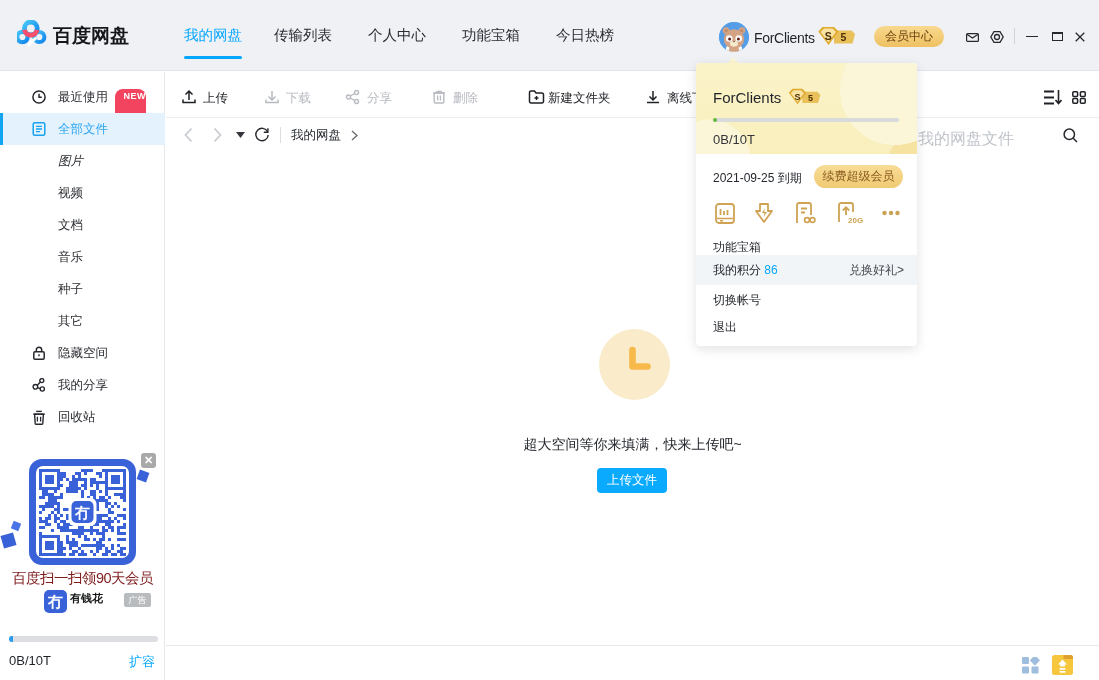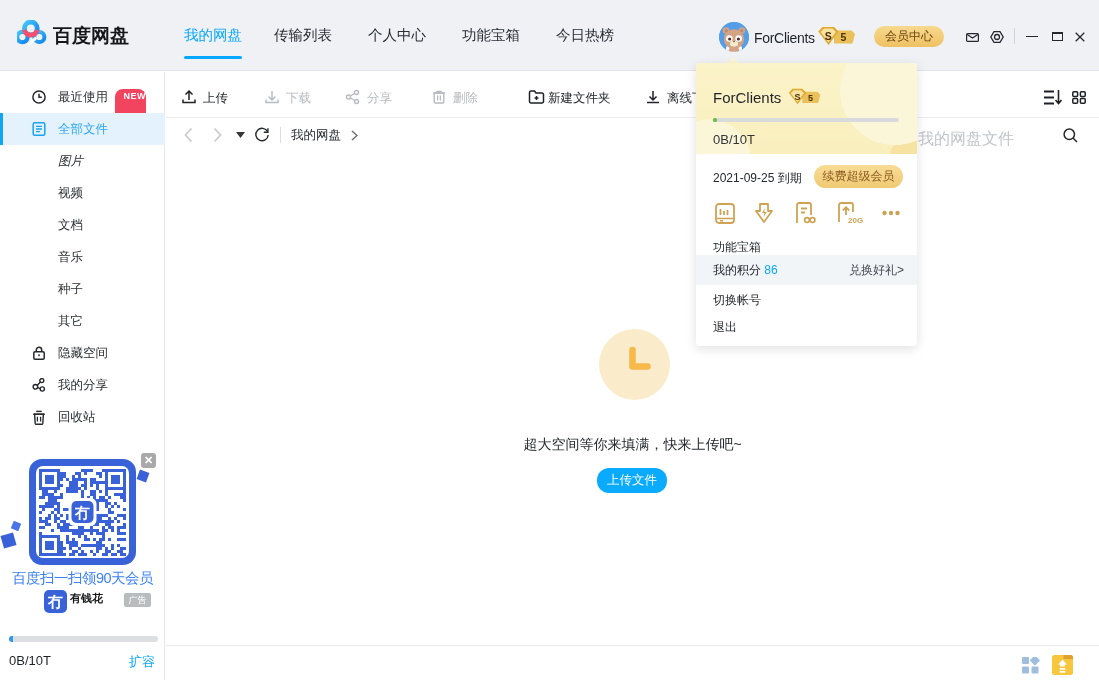--- a/index.html
+++ b/index.html
@@ -24,41 +24,41 @@
 .srow .txt { position:absolute; left:58px; top:0; }
 .srow .ic { position:absolute; left:32px; top:9px; }
 .srow.active { background:#e3f2fd; color:#2fa7f2; }
 .srow.active::before { content:""; position:absolute; left:0; top:0; width:3px; height:32px; background:#12a5f2; }
 #newbadge { position:absolute; left:115px; top:8px; width:31px; height:32px; background:#f2435f; border-radius:8px; color:#fff; font-size:9px; font-weight:700; text-align:right; line-height:15px; letter-spacing:0.5px; }
 
 
 #qrwrap { position:absolute; left:29px; top:387px; width:107px; height:106px; background:#3a62d8; border-radius:13px; }
 #qrinner { position:absolute; left:7px; top:7px; width:93px; height:92px; background:#fff; border-radius:7px; }
 #qrclose { position:absolute; left:141px; top:381px; width:15px; height:15px; background:#a9a9a9; border-radius:3px; color:#fff; font-size:11px; font-weight:700; text-align:center; line-height:15px; }
-#adline { position:absolute; left:0; top:497px; width:165px; text-align:center; font-size:14.5px; color:#3b82f6; letter-spacing:-0.5px; white-space:nowrap; }
+#adline { position:absolute; left:0; top:497px; width:165px; text-align:center; font-size:14.5px; color:#7f1d1d; letter-spacing:-0.5px; white-space:nowrap; }
 #yqh { position:absolute; left:44px; top:518px; width:23px; height:23px; border-radius:5px; background:#3a62d8; color:#fff; font-size:15px; font-weight:700; text-align:center; line-height:23px; }
 #yqhname { position:absolute; left:70px; top:519px; font-size:11px; font-weight:700; color:#17181a; }
 #adtag { position:absolute; left:124px; top:521px; width:27px; height:14px; background:#b9bcbf; border-radius:2px; color:#fff; font-size:9px; text-align:center; line-height:14px; }
 #sbar { position:absolute; left:9px; top:564px; width:149px; height:6px; background:#dcdee1; border-radius:3px; }
 #sbar::before { content:""; position:absolute; left:0; top:0; width:4px; height:6px; background:#2b9cf0; border-radius:3px 0 0 3px; }
 #quota { position:absolute; left:9px; top:581px; font-size:13px; color:#1f2329; }
 #expand { position:absolute; left:129px; top:581px; font-size:13px; color:#06a7ff; }
 
 
 #main { position:absolute; left:166px; top:72px; width:933px; height:608px; background:#fff; }
 #toolbar { position:absolute; left:0; top:4px; width:933px; height:42px; border-bottom:1px solid #ebedf0; }
 .tbtn { position:absolute; top:0; height:42px; line-height:45px; font-size:12.5px; color:#1f2126; }
 .tbtn.dis { color:#b7bac0; }
 .tbtn svg { vertical-align:-3px; margin-right:6px; }
 #crumb { position:absolute; left:0; top:42px; width:933px; height:45px; }
 #searchph { position:absolute; left:752px; top:57px; font-size:16px; color:#c0c4ca; }
 
 #emptyclock { position:absolute; left:433px; top:257px; width:71px; height:71px; border-radius:50%; background:#faeccb; }
 #emptytext { position:absolute; left:0; top:364px; width:933px; text-align:center; font-size:14px; color:#25282e; }
-#upbtn { position:absolute; left:431px; top:396px; width:70px; height:25px; background:#0aabff; border-radius:12px; color:#fff; font-size:12.5px; text-align:center; line-height:25px; }
+#upbtn { position:absolute; left:431px; top:396px; width:70px; height:25px; background:#0aabff; border-radius:4px; color:#fff; font-size:12.5px; text-align:center; line-height:25px; }
 #botline { position:absolute; left:0; top:573px; width:933px; height:1px; background:#e9e9e9; }
 
 
 #panel { position:absolute; left:696px; top:63px; width:221px; height:283px; background:#fff; border-radius:4px; box-shadow:0 3px 12px rgba(0,0,0,.12); }
 #panelnotch { position:absolute; left:722px; top:46px; width:0; height:0; border:11px solid transparent; border-bottom:11px solid #fcf7d8; }
 #panelyellow { position:absolute; left:0; top:0; width:221px; height:91px; border-radius:4px 4px 0 0;
   background:radial-gradient(circle 55px at 90% 30%, #fcf6d8 0 99%, transparent 100%),
              radial-gradient(circle 42px at 6% 108%, #fcf6d8 0 99%, transparent 100%),
              radial-gradient(circle 34px at 102% 112%, #f6e3a2 0 99%, transparent 100%),
              linear-gradient(180deg,#fbf3c9,#f9efbd); }

